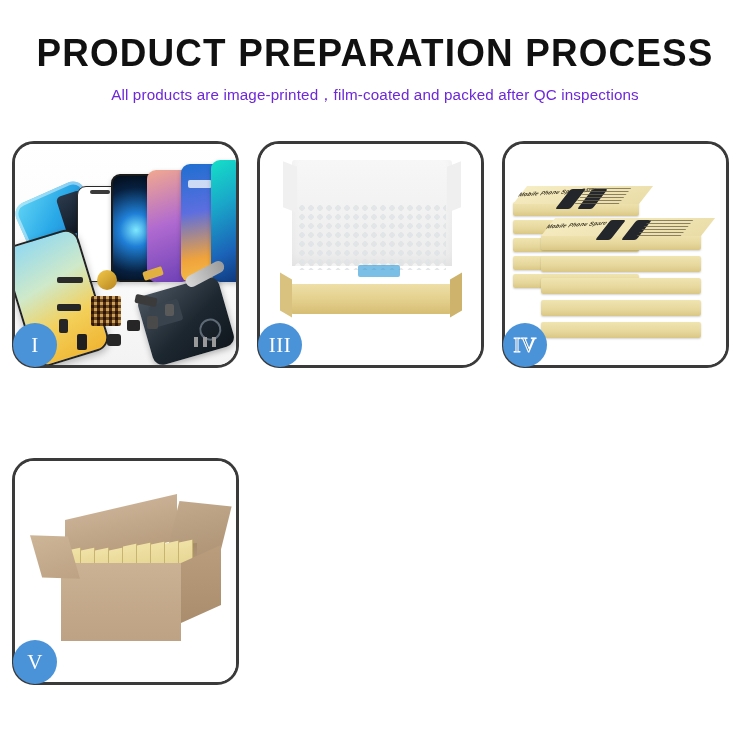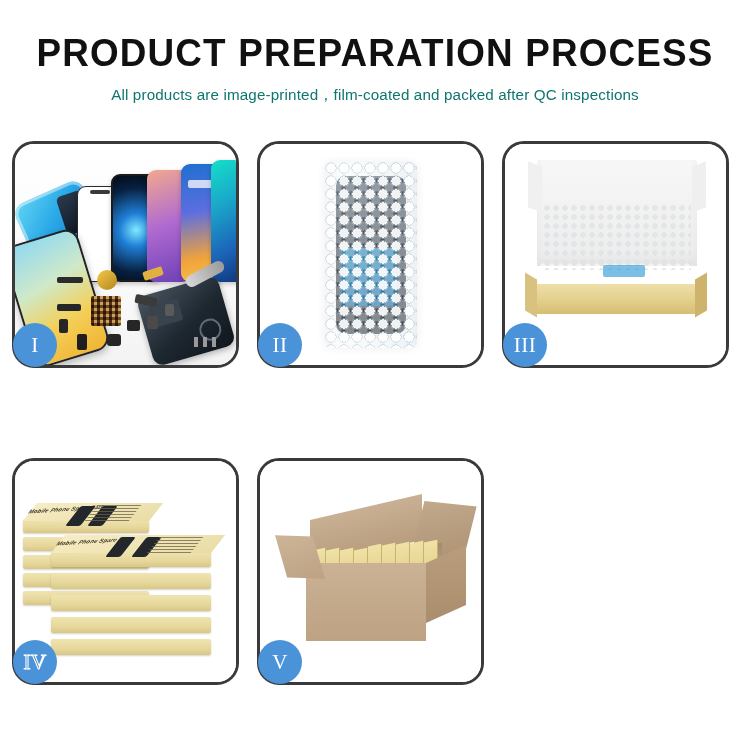--- a/index.html
+++ b/index.html
@@ -11,21 +11,21 @@
   .page{width:750px;height:750px;position:relative;}
 
   
   .header{padding-top:34px;text-align:center;}
   .title{
     font-size:38px;font-weight:700;color:#111;letter-spacing:1.2px;
     line-height:1;transform:scaleX(.97);transform-origin:center;
     white-space:nowrap;
   }
   .subtitle{
-    margin-top:13px;font-size:15.2px;color:#0f766e;font-weight:400;
+    margin-top:13px;font-size:15.2px;color:#6d28d9;font-weight:400;
     letter-spacing:.15px;white-space:nowrap;
   }
 
   
   .grid{
     position:absolute;left:12px;top:141px;width:726px;height:592px;
     display:grid;grid-template-columns:repeat(3,227px);
     grid-template-rows:repeat(2,227px);
     column-gap:18px;row-gap:90px;
   }
@@ -281,31 +281,20 @@
         <div class="tinypart t5"></div>
         <div class="tinypart t6"></div>
         <div class="tinypart t7"></div>
         <div class="tinypart t8"></div>
         <div class="tool"></div>
         <div class="screws"></div>
       </div>
       <div class="badge">I</div>
     </div>
 
-    <div class="panel">
-      <div class="stage p2">
-        <div class="wrapbag">
-          <div class="innerprod"></div>
-          <div class="bluelabel"></div>
-          <div class="bubbles"></div>
-          <div class="bubbles2"></div>
-        </div>
-      </div>
-      <div class="badge">II</div>
-    </div>
 
     <div class="panel">
       <div class="stage p3">
         <div class="lid"></div>
         <div class="foam"></div>
         <div class="trayinner"></div>
         <div class="traybase"></div>
       </div>
       <div class="badge">III</div>
     </div>

